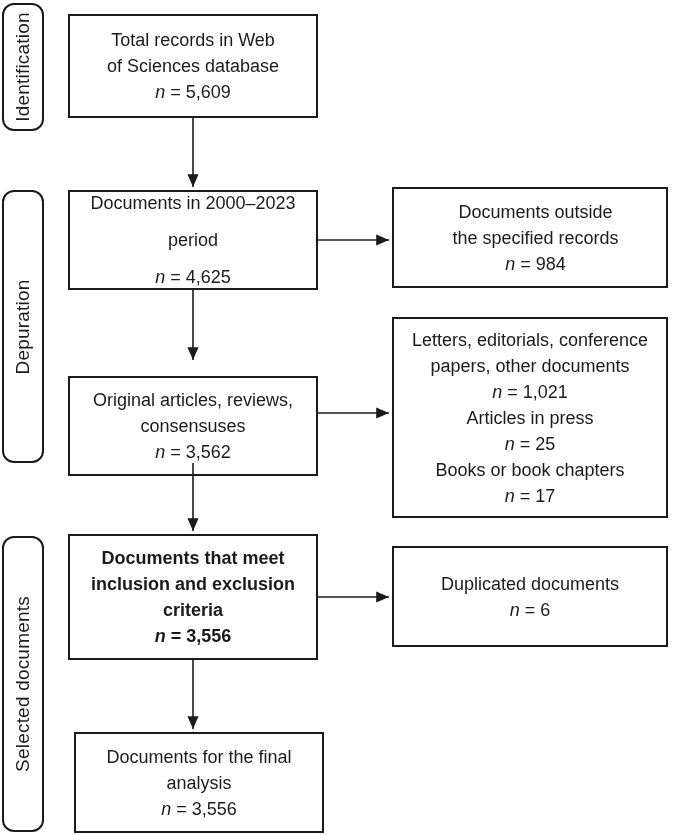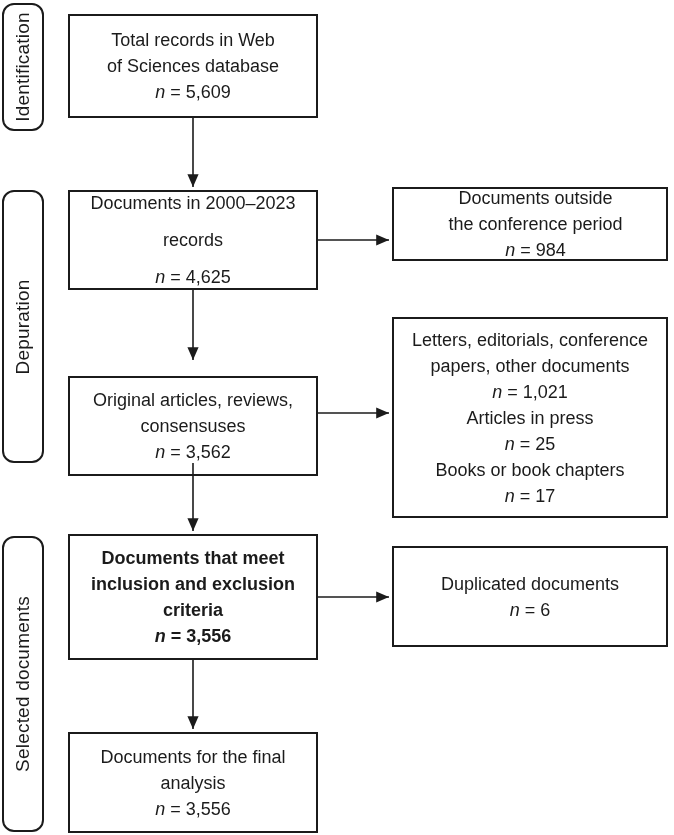--- a/index.html
+++ b/index.html
@@ -76,46 +76,46 @@
   </div>
 
   <div class="box main-box" style="top:14px;height:104px;">
     <div>Total records in Web</div>
     <div>of Sciences database</div>
     <div><span class="nvar">n</span><span>= 5,609</span></div>
   </div>
 
   <div class="box main-box" style="top:190px;height:100px;gap:11px;">
     <div>Documents in 2000–2023</div>
-    <div>records</div>
+    <div>period</div>
     <div><span class="nvar">n</span><span>= 4,625</span></div>
   </div>
 
   <div class="box main-box" style="top:376px;height:100px;">
     <div>Original articles, reviews,</div>
     <div>consensuses</div>
     <div><span class="nvar">n</span><span>= 3,562</span></div>
   </div>
 
   <div class="box main-box" style="top:534px;height:126px;font-weight:bold;">
     <div>Documents that meet</div>
     <div>inclusion and exclusion</div>
     <div>criteria</div>
     <div><span class="nvar">n</span><span>= 3,556</span></div>
   </div>
 
-  <div class="box main-box" style="top:732px;height:101px;">
+  <div class="box main-box" style="top:732px;height:101px;margin-left:6px;">
     <div>Documents for the final</div>
     <div>analysis</div>
     <div><span class="nvar">n</span><span>= 3,556</span></div>
   </div>
 
-  <div class="box side-box" style="top:187px;height:74px;padding-left:11px;">
+  <div class="box side-box" style="top:187px;height:101px;padding-left:11px;">
     <div>Documents outside</div>
-    <div>the conference period</div>
+    <div>the specified records</div>
     <div><span class="nvar">n</span><span>= 984</span></div>
   </div>
 
   <div class="box side-box" style="top:317px;height:201px;">
     <div>Letters, editorials, conference</div>
     <div>papers, other documents</div>
     <div><span class="nvar">n</span><span>= 1,021</span></div>
     <div>Articles in press</div>
     <div><span class="nvar">n</span><span>= 25</span></div>
     <div>Books or book chapters</div>

